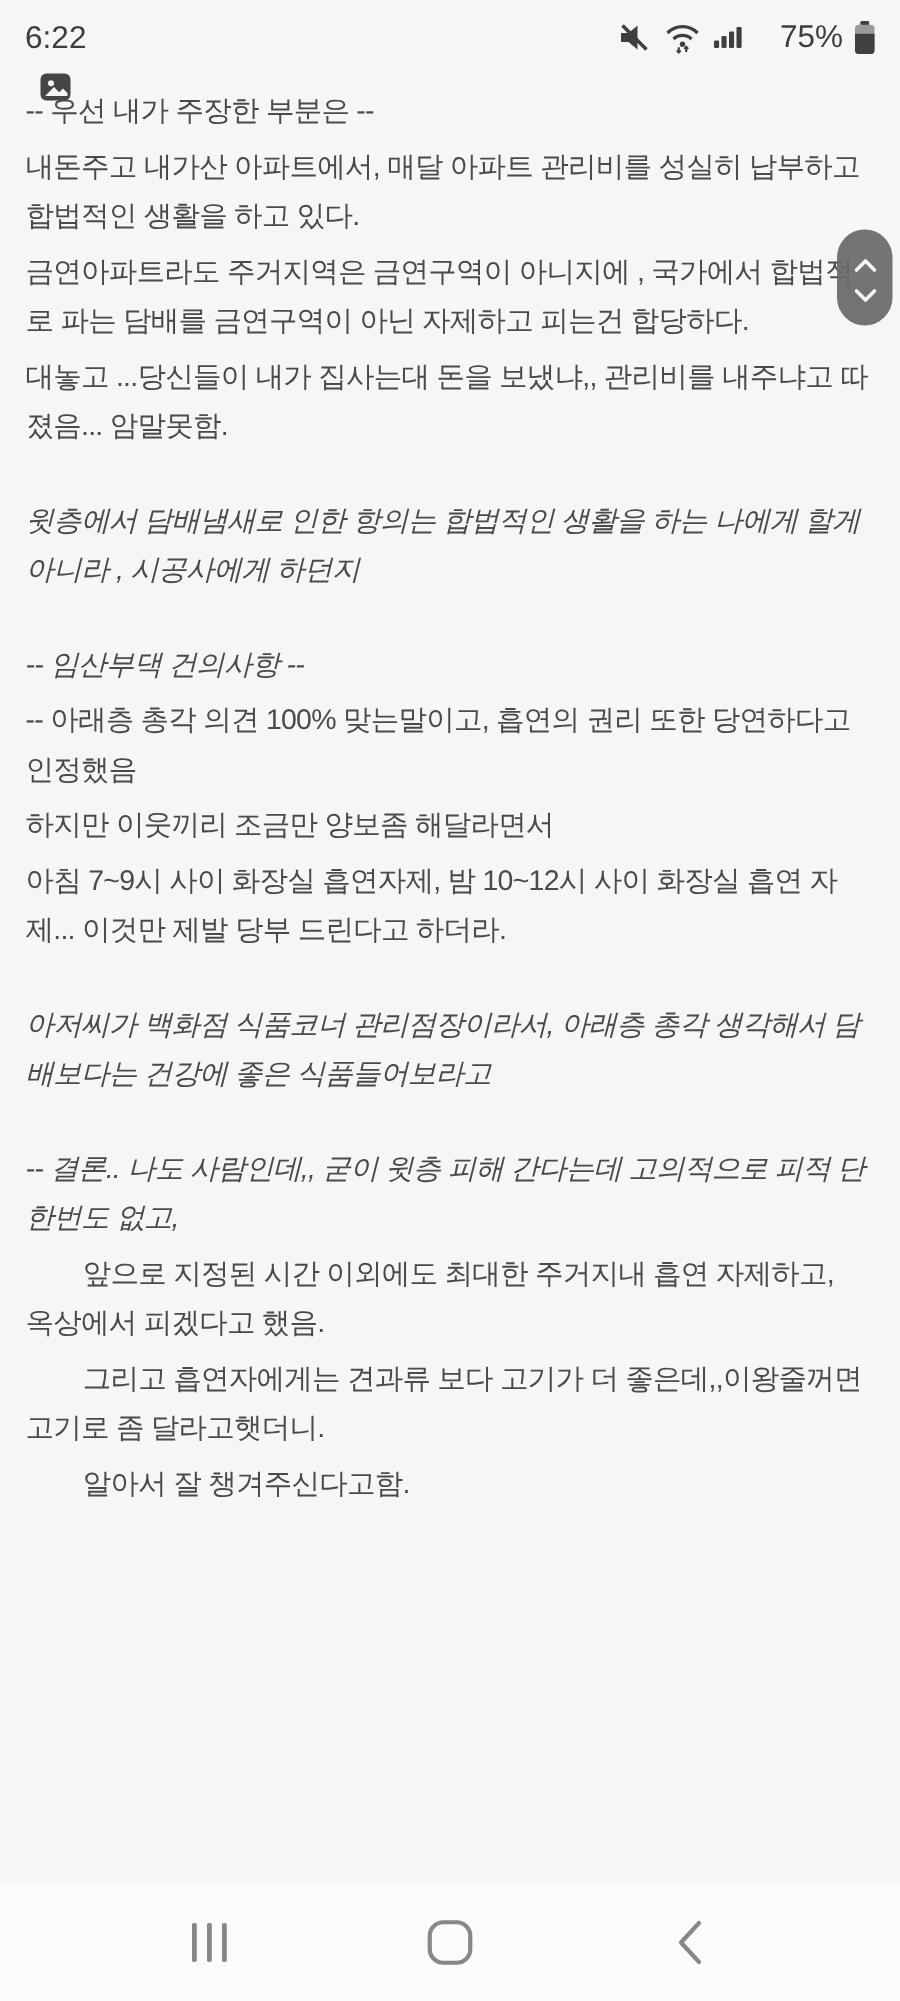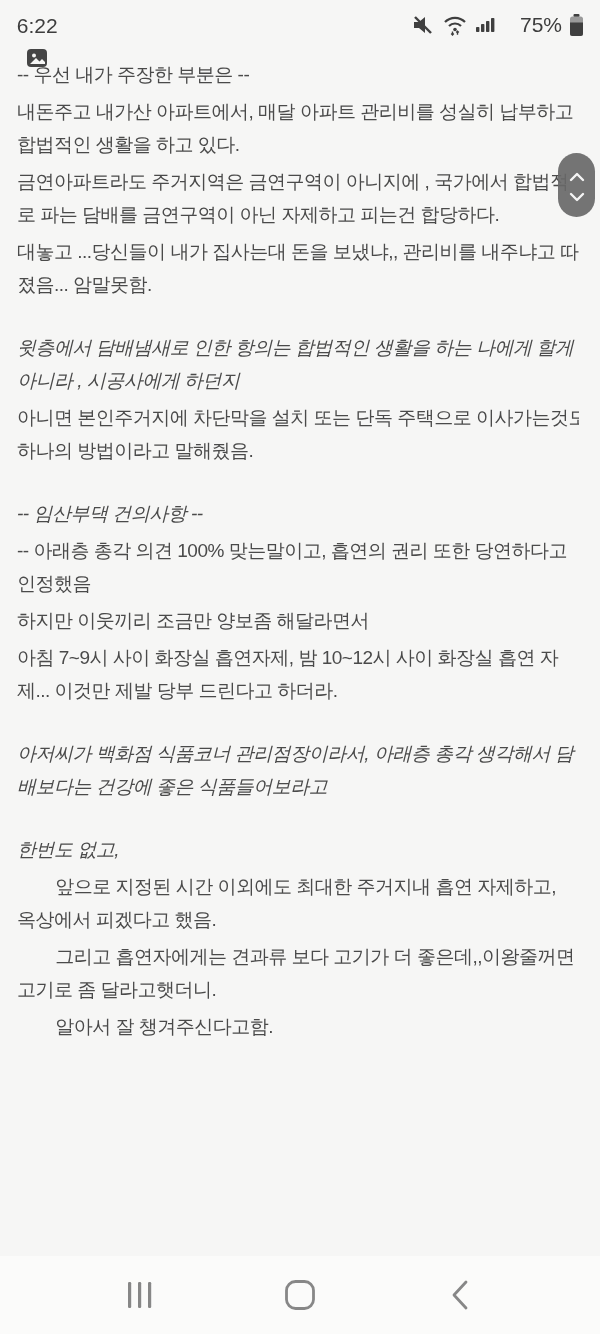--- a/index.html
+++ b/index.html
@@ -111,43 +111,40 @@
         <div class="line">로 파는 담배를 금연구역이 아닌 자제하고 피는건 합당하다.</div>
       </div>
       <div class="para">
         <div class="line">대놓고 ...당신들이 내가 집사는대 돈을 보냈냐,, 관리비를 내주냐고 따</div>
         <div class="line">졌음... 암말못함.</div>
       </div>
       <div class="para gap">
         <div class="line">윗층에서 담배냄새로 인한 항의는 합법적인 생활을 하는 나에게 할게</div>
         <div class="line">아니라 , 시공사에게 하던지</div>
       </div>
-      <div class="para">
-        <div class="line">아니면 본인주거지에 차단막을 설치 또는 단독 주택으로 이사가는것도</div>
-        <div class="line">하나의 방법이라고 말해줬음.</div>
-      </div>
       <div class="para gap">
         <div class="line">-- 임산부댁 건의사항 --</div>
       </div>
       <div class="para">
         <div class="line">-- 아래층 총각 의견 100% 맞는말이고, 흡연의 권리 또한 당연하다고</div>
         <div class="line">인정했음</div>
       </div>
       <div class="para">
         <div class="line">하지만 이웃끼리 조금만 양보좀 해달라면서</div>
       </div>
       <div class="para">
         <div class="line">아침 7~9시 사이 화장실 흡연자제, 밤 10~12시 사이 화장실 흡연 자</div>
         <div class="line">제... 이것만 제발 당부 드린다고 하더라.</div>
       </div>
       <div class="para gap">
         <div class="line">아저씨가 백화점 식품코너 관리점장이라서, 아래층 총각 생각해서 담</div>
         <div class="line">배보다는 건강에 좋은 식품들어보라고</div>
       </div>
       <div class="para gap">
+        <div class="line">-- 결론.. 나도 사람인데,, 굳이 윗층 피해 간다는데 고의적으로 피적 단</div>
         <div class="line">한번도 없고,</div>
       </div>
       <div class="para">
         <div class="line">        앞으로 지정된 시간 이외에도 최대한 주거지내 흡연 자제하고,</div>
         <div class="line">옥상에서 피겠다고 했음.</div>
       </div>
       <div class="para">
         <div class="line">        그리고 흡연자에게는 견과류 보다 고기가 더 좋은데,,이왕줄꺼면</div>
         <div class="line">고기로 좀 달라고햇더니.</div>
       </div>

